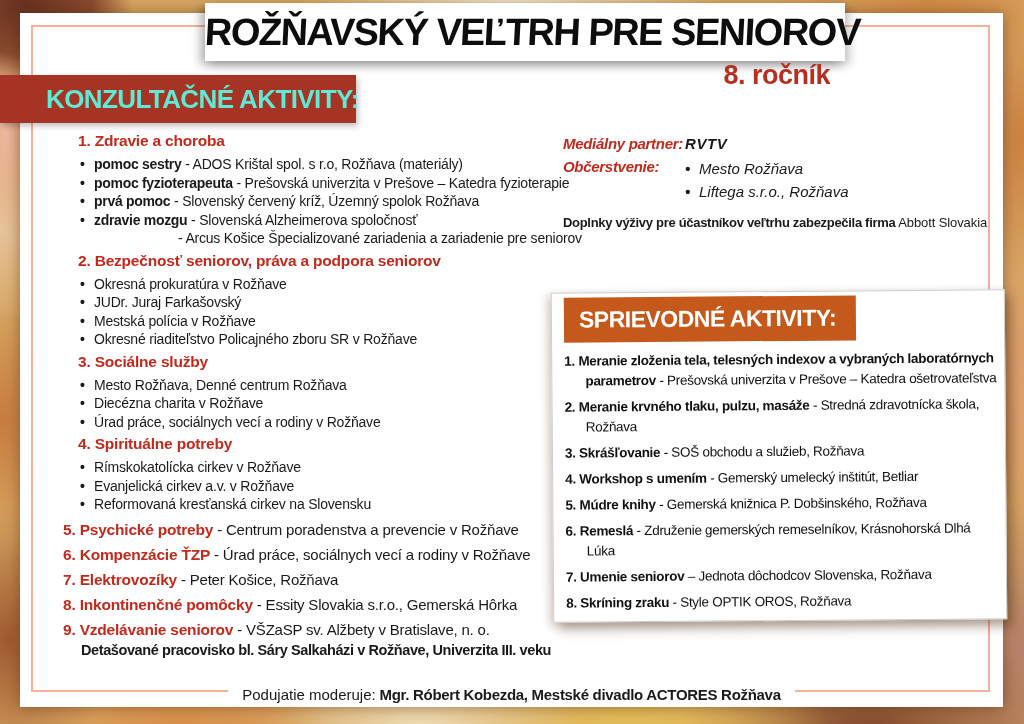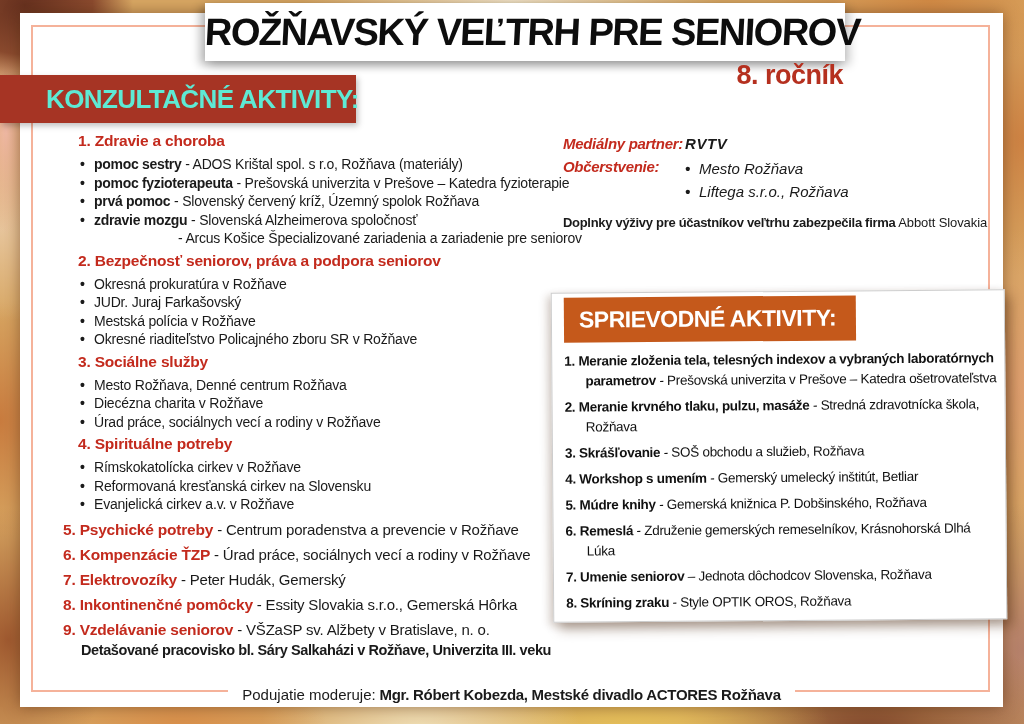--- a/index.html
+++ b/index.html
@@ -22,21 +22,21 @@
       radial-gradient(150px 230px at 1024px 390px,#e0a070 0%, rgba(224,160,112,0) 70%),
       radial-gradient(170px 190px at 1024px 140px,#cd8243 0%, rgba(205,130,67,0) 72%);}
   .card{position:absolute;left:20px;top:13px;width:983px;height:694px;background:#ffffff;
         box-shadow:0 0 14px rgba(80,40,15,.5);}
   .inner-border{position:absolute;left:11px;top:12px;width:959px;height:667px;
         border:2px solid #f5b29a;box-sizing:border-box;}
   .title-plate{position:absolute;left:205px;top:3px;width:640px;height:58px;background:#ffffff;
         box-shadow:-5px 4px 9px rgba(0,0,0,.28),5px 4px 9px rgba(0,0,0,.2);}
   .title-plate h1{margin:0;font-size:38px;line-height:58px;text-align:center;font-weight:700;
         letter-spacing:-1.5px;transform:skewX(-3deg);color:#0d0d0d;white-space:nowrap;}
-  .edition{position:absolute;left:603px;top:60px;width:240px;text-align:right;font-size:27px;
+  .edition{position:absolute;left:590px;top:60px;width:240px;text-align:right;font-size:27px;
         font-weight:700;color:#b5301f;letter-spacing:-0.5px;}
   .banner-left{position:absolute;left:0;top:75px;width:356px;height:48px;background:#a63424;
         color:#5eead4;font-weight:700;font-size:26px;line-height:48px;padding-left:46px;
         box-sizing:border-box;letter-spacing:-0.6px;box-shadow:2px 3px 6px rgba(0,0,0,.25);white-space:nowrap;}
   .left-col{position:absolute;left:43px;top:119px;width:548px;}
   .sec-h{color:#c32a1d;font-weight:700;font-size:15.5px;line-height:18px;margin:4px 15px 5px;letter-spacing:-0.2px;}
   .section:first-child .sec-h{margin-top:0;}
   ul.blt{list-style:none;margin:0;padding:0;}
   ul.blt li{position:relative;padding-left:31px;font-size:14px;line-height:18.5px;letter-spacing:-0.2px;}
   ul.blt li::before{content:"•";position:absolute;left:17px;font-weight:700;}
@@ -102,28 +102,28 @@
           <li><span>Mesto Rožňava, Denné centrum Rožňava</span></li>
           <li><span>Diecézna charita v Rožňave</span></li>
           <li><span>Úrad práce, sociálnych vecí a rodiny v Rožňave</span></li>
         </ul>
       </div>
 
       <div class="section">
         <div class="sec-h">4. Spirituálne potreby</div>
         <ul class="blt">
           <li><span>Rímskokatolícka cirkev v Rožňave</span></li>
+          <li><span>Evanjelická cirkev a.v. v Rožňave</span></li>
           <li><span>Reformovaná kresťanská cirkev na Slovensku</span></li>
-          <li><span>Evanjelická cirkev a.v. v Rožňave</span></li>
         </ul>
       </div>
 
       <div class="inline-line"><span class="lead">5. Psychické potreby</span><span> - Centrum poradenstva a prevencie v Rožňave</span></div>
       <div class="inline-line"><span class="lead">6. Kompenzácie ŤZP</span><span>  - Úrad práce, sociálnych vecí a rodiny v Rožňave</span></div>
-      <div class="inline-line"><span class="lead">7. Elektrovozíky</span><span> - Peter Hudák, Gemerský</span></div>
+      <div class="inline-line"><span class="lead">7. Elektrovozíky</span><span> - Peter Košice, Rožňava</span></div>
       <div class="inline-line"><span class="lead">8. Inkontinenčné pomôcky</span><span> - Essity Slovakia s.r.o., Gemerská Hôrka</span></div>
       <div class="inline-line"><span class="lead">9. Vzdelávanie seniorov</span><span> - VŠZaSP sv. Alžbety v Bratislave, n. o.</span></div>
       <div class="inline-sub">Detašované pracovisko bl. Sáry Salkaházi v Rožňave, Univerzita III. veku</div>
     </div>
 
     <div class="right-top">
       <div class="prow">
         <span class="plabel">Mediálny partner:</span>
         <span class="pval">RVTV</span>
       </div>

